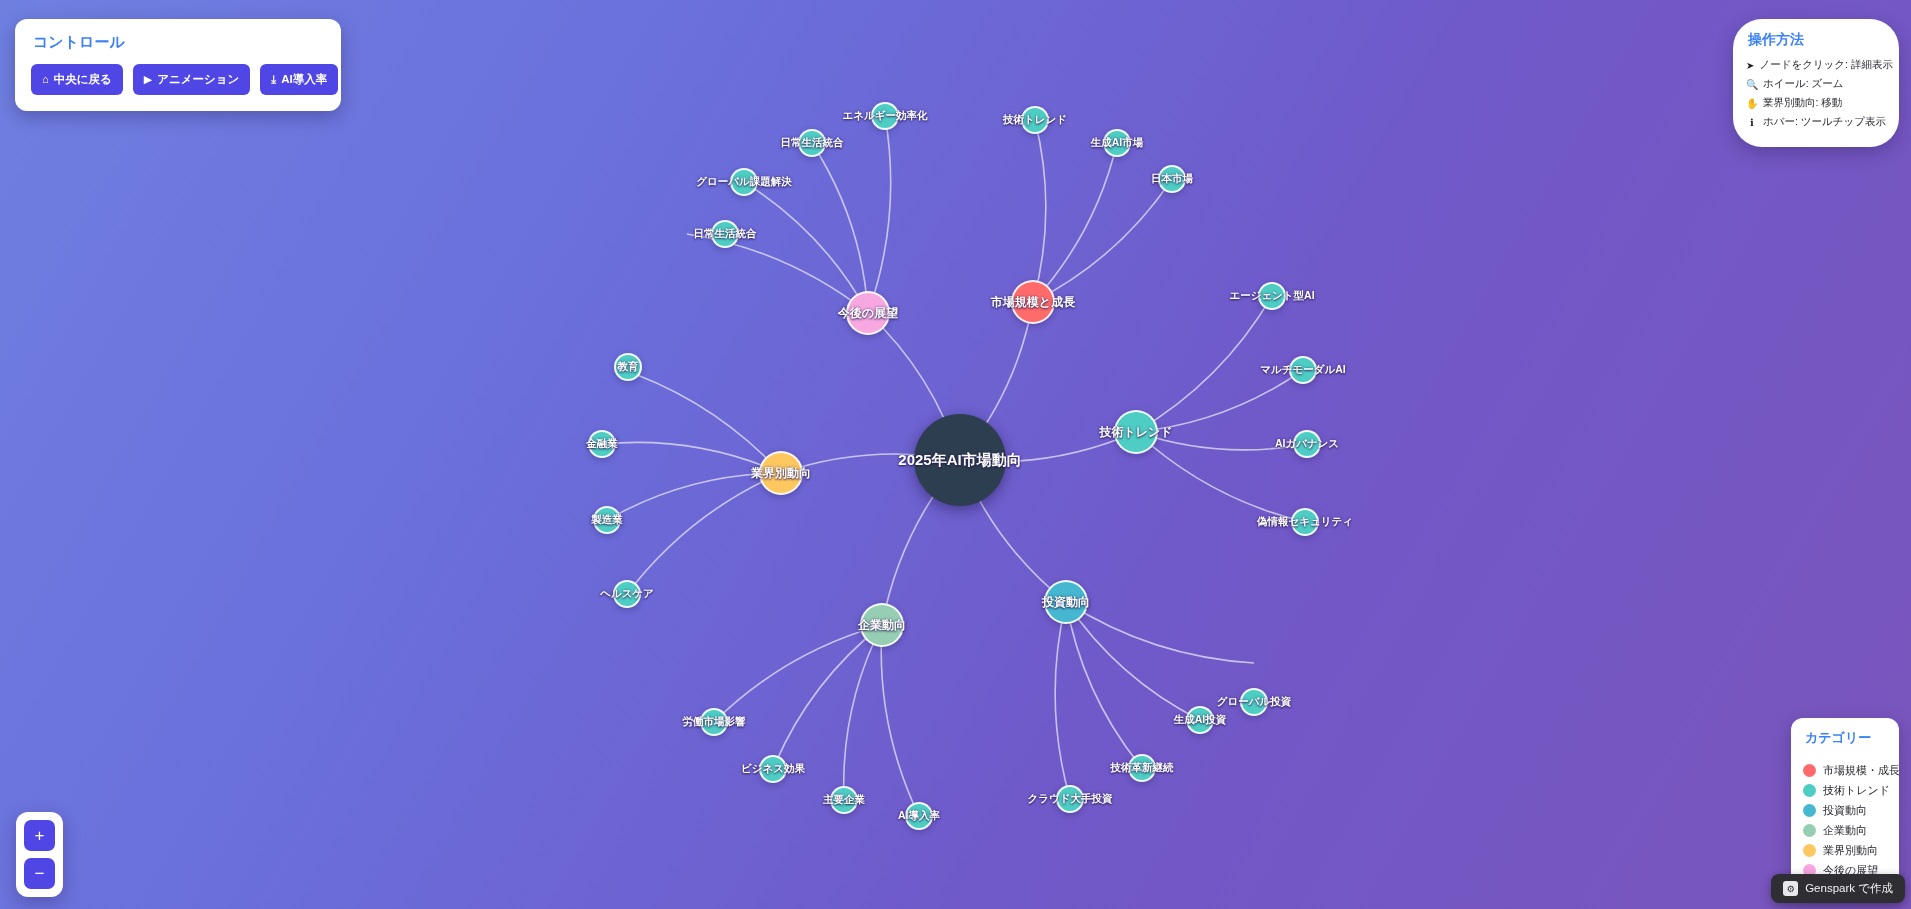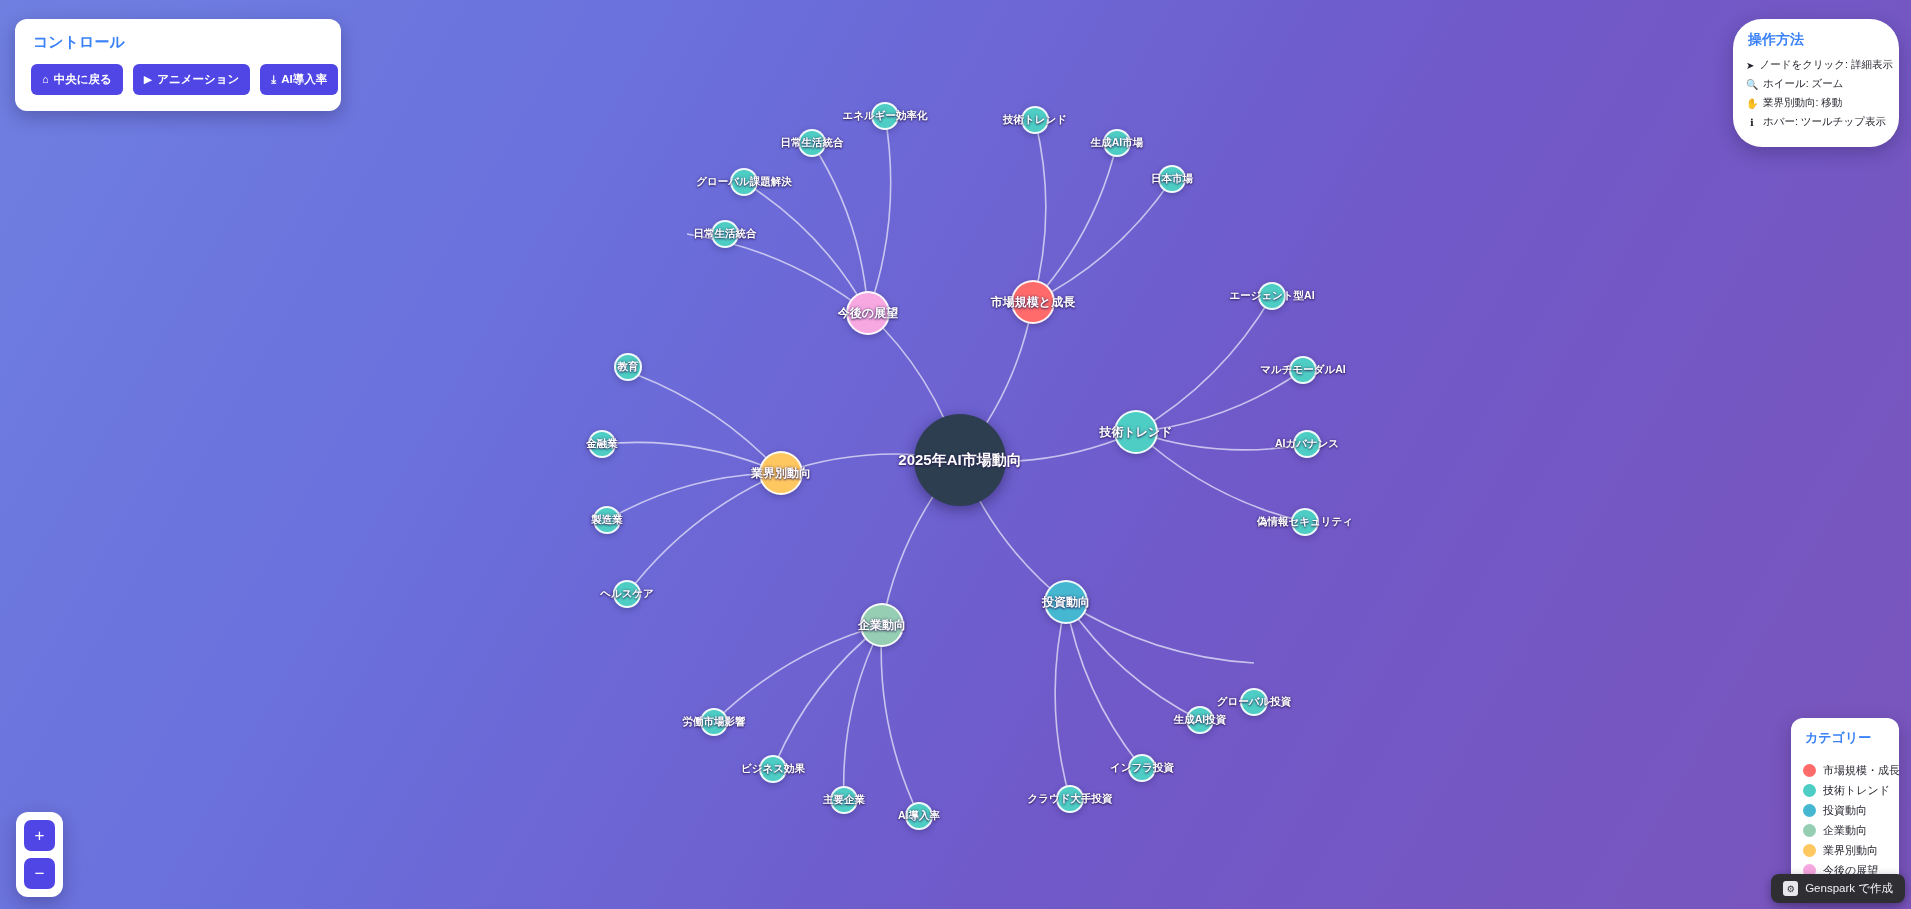--- a/index.html
+++ b/index.html
@@ -179,21 +179,21 @@
         <div class="node hub" style="left: 1066px; top: 602px; width: 44px; height: 44px; background: rgb(69, 183, 209);">
           <span class="label">投資動向</span>
         </div>
         <div class="node leaf" style="left: 1254px; top: 663px; width: 28px; height: 28px; background: rgb(78, 205, 196); margin-top: 39px;">
           <span class="label">グローバル投資</span>
         </div>
         <div class="node leaf" style="left: 1200px; top: 720px; width: 28px; height: 28px; background: rgb(78, 205, 196);">
           <span class="label">生成AI投資</span>
         </div>
         <div class="node leaf" style="left: 1142px; top: 768px; width: 28px; height: 28px; background: rgb(78, 205, 196);">
-          <span class="label">インフラ投資</span>
+          <span class="label">技術革新継続</span>
         </div>
         <div class="node leaf" style="left: 1070px; top: 799px; width: 28px; height: 28px; background: rgb(78, 205, 196);">
           <span class="label">クラウド大手投資</span>
         </div>
         <div class="node hub" style="left: 882px; top: 625px; width: 44px; height: 44px; background: rgb(150, 206, 180);">
           <span class="label">企業動向</span>
         </div>
         <div class="node leaf" style="left: 714px; top: 722px; width: 28px; height: 28px; background: rgb(78, 205, 196);">
           <span class="label">労働市場影響</span>
         </div>

